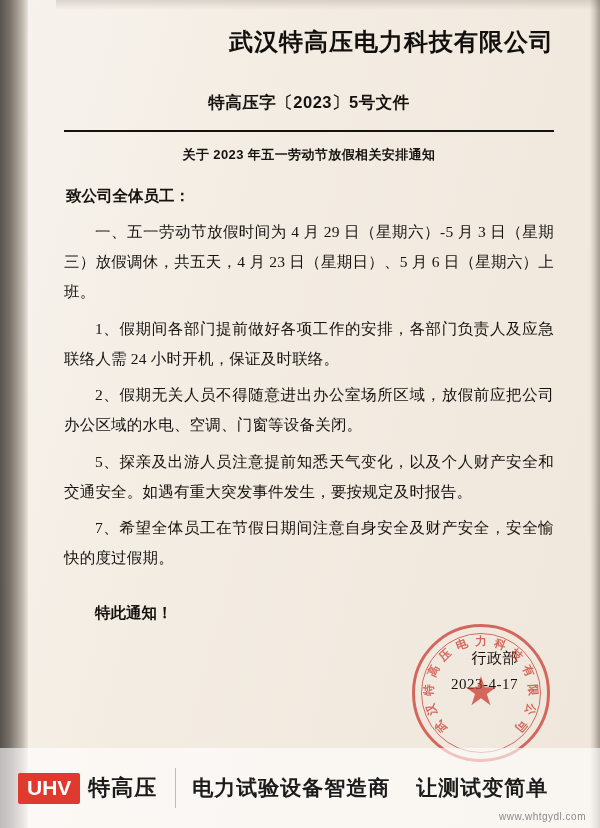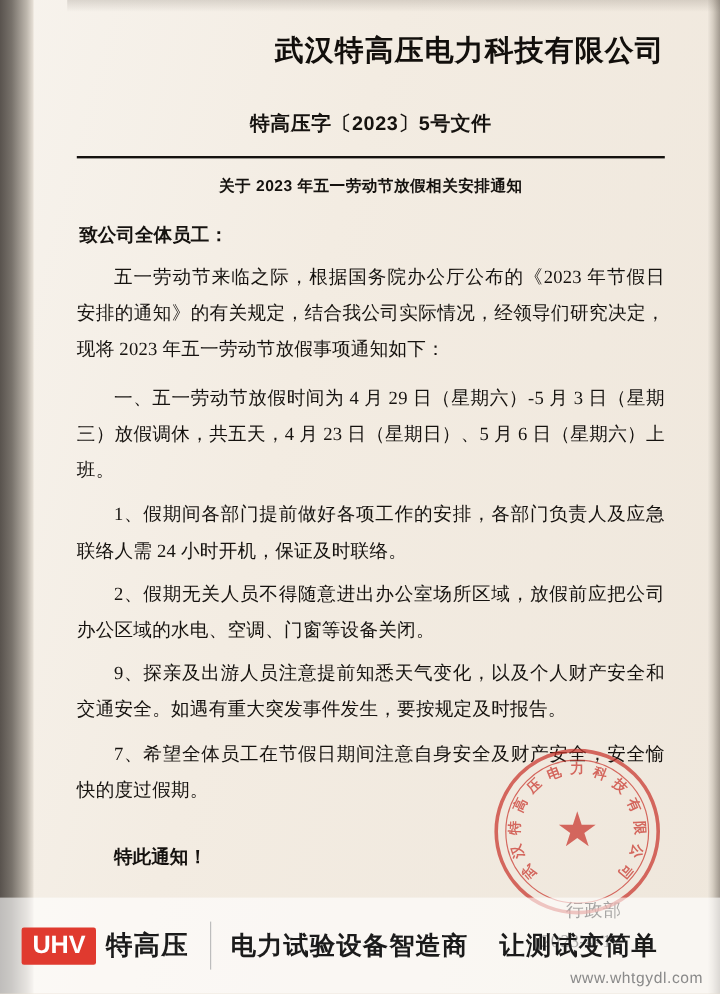--- a/index.html
+++ b/index.html
@@ -217,21 +217,21 @@
     font-family: "Liberation Sans", "DejaVu Sans", sans-serif;
     font-weight: bold;
     font-size: 21px;
     letter-spacing: 1px;
   }
   .banner-site {
     position: absolute;
     right: 14px;
     bottom: 6px;
     color: #8a8a8a;
-    font-size: 13px;
+    font-size: 10px;
     font-family: "Liberation Sans", "DejaVu Sans", sans-serif;
     letter-spacing: .5px;
   }
   .shadow-top {
     position: absolute;
     left: 28px; top: 0; width: 562px; height: 10px;
     background: linear-gradient(180deg, rgba(90,80,70,.18), rgba(0,0,0,0));
   }
 </style>
 </head>
@@ -250,25 +250,24 @@
       <div class="company">武汉特高压电力科技有限公司</div>
 
       <div class="docnum">特高压字〔2023〕5号文件</div>
 
       <div class="rule"></div>
 
       <div class="title">关于 2023 年五一劳动节放假相关安排通知</div>
 
       <div class="salutation">致公司全体员工：</div>
 
-      <div class="para">五一劳动节来临之际，根据国务院办公厅公布的《2023 年节假日安排的通知》的有关规定，结合我公司实际情况，经领导们研究决定，现将 2023 年五一劳动节放假事项通知如下：</div>
       <div class="para">一、五一劳动节放假时间为 4 月 29 日（星期六）-5 月 3 日（星期三）放假调休，共五天，4 月 23 日（星期日）、5 月 6 日（星期六）上班。</div>
       <div class="para tight">1、假期间各部门提前做好各项工作的安排，各部门负责人及应急联络人需 24 小时开机，保证及时联络。</div>
       <div class="para tight">2、假期无关人员不得随意进出办公室场所区域，放假前应把公司办公区域的水电、空调、门窗等设备关闭。</div>
-      <div class="para tight">9、探亲及出游人员注意提前知悉天气变化，以及个人财产安全和交通安全。如遇有重大突发事件发生，要按规定及时报告。</div>
+      <div class="para tight">5、探亲及出游人员注意提前知悉天气变化，以及个人财产安全和交通安全。如遇有重大突发事件发生，要按规定及时报告。</div>
       <div class="para tight">7、希望全体员工在节假日期间注意自身安全及财产安全，安全愉快的度过假期。</div>
 
       <div class="closing">特此通知！</div>
 
       <div class="signature">
         <div>行政部</div>
         <div>2023-4-17</div>
       </div>
 
     </div>

